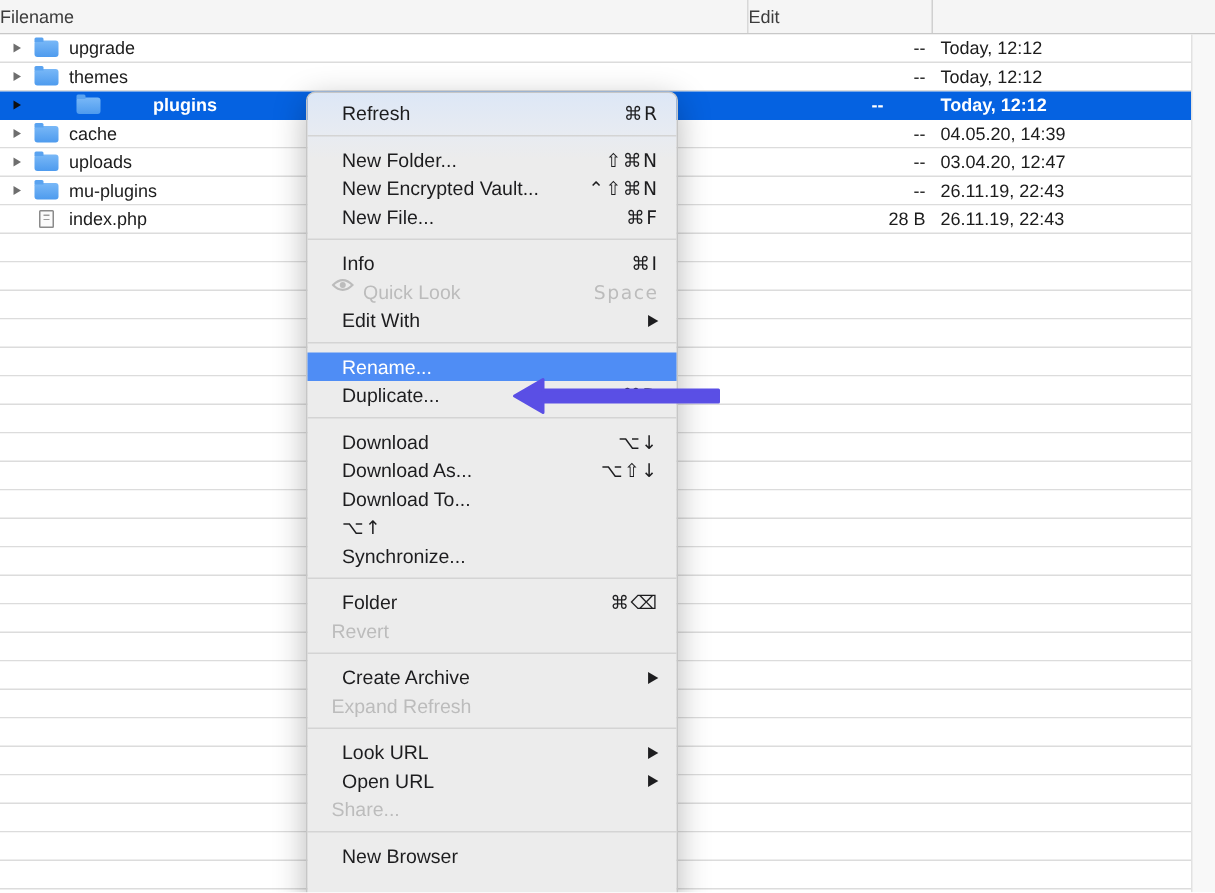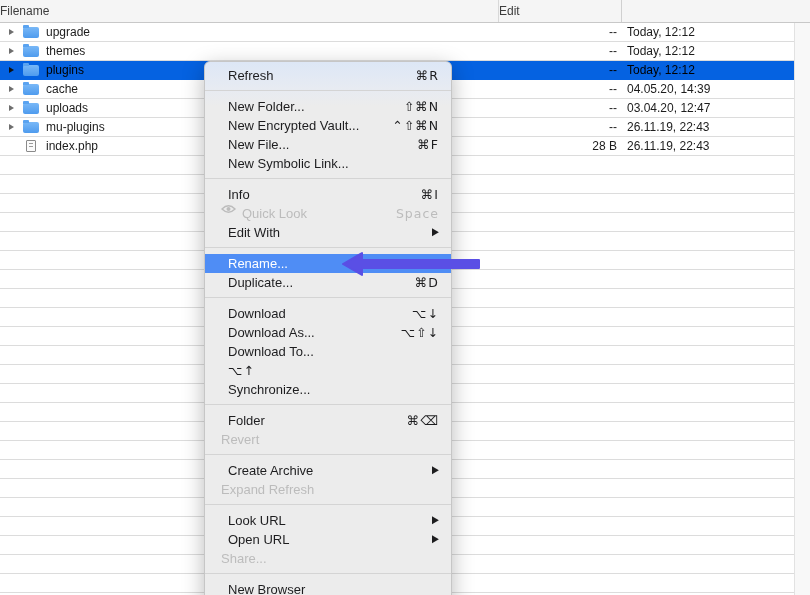--- a/index.html
+++ b/index.html
@@ -24,21 +24,21 @@
     position:absolute; right:4px; top:3px; color:#8e8e8e; font-size:12px;
     font-family:"DejaVu Sans",sans-serif; line-height:14px;
   }
   
   .list { position:absolute; top:23px; left:0; width:794px; }
   .row {
     display:flex; align-items:center; width:794px; height:19px;
     border-bottom:1px solid #dcdcdc; font-size:12px; color:#1c1c1c;
     background:#ffffff;
   }
-  .row.selected { background:#0562e1; color:#000000; font-weight:normal; border-bottom-color:#0562e1; }
+  .row.selected { background:#0562e1; color:#ffffff; font-weight:bold; border-bottom-color:#0562e1;gap:28px; }
   .tri {
     width:0; height:0; margin-left:9px;
     border-left:5px solid #6e6e6e; border-top:3.5px solid transparent; border-bottom:3.5px solid transparent;
     flex:0 0 auto;
   }
   .row.selected .tri { border-left-color:#101010; }
   .row.is-file .tri { visibility:hidden; }
   .ficon { flex:0 0 auto; margin-left:9px; position:relative; }
   .ficon.folder {
     width:16px; height:11px; border-radius:1.5px 2px 2px 2px;
@@ -198,26 +198,20 @@
     <span class="mi-label">New Encrypted Vault...</span>
     <span class="mi-short">⌃⇧⌘N</span>
 
   </div>
       <div class="mi">
 
     <span class="mi-label">New File...</span>
     <span class="mi-short">⌘F</span>
 
   </div>
-      <div class="mi">
-
-    <span class="mi-label">New Symbolic Link...</span>
-    <span class="mi-short"></span>
-
-  </div>
       <div class="msep"></div>
       <div class="mi">
 
     <span class="mi-label">Info</span>
     <span class="mi-short">⌘I</span>
 
   </div>
       <div class="mi disabled has-eye">
     <span class="mi-eye"><svg width="15" height="10" viewBox="0 0 15 10">
             <path d="M1 5 Q7.5 -1.5 14 5 Q7.5 11.5 1 5 Z" fill="none" stroke="#bcbcbc" stroke-width="1.4"></path>

